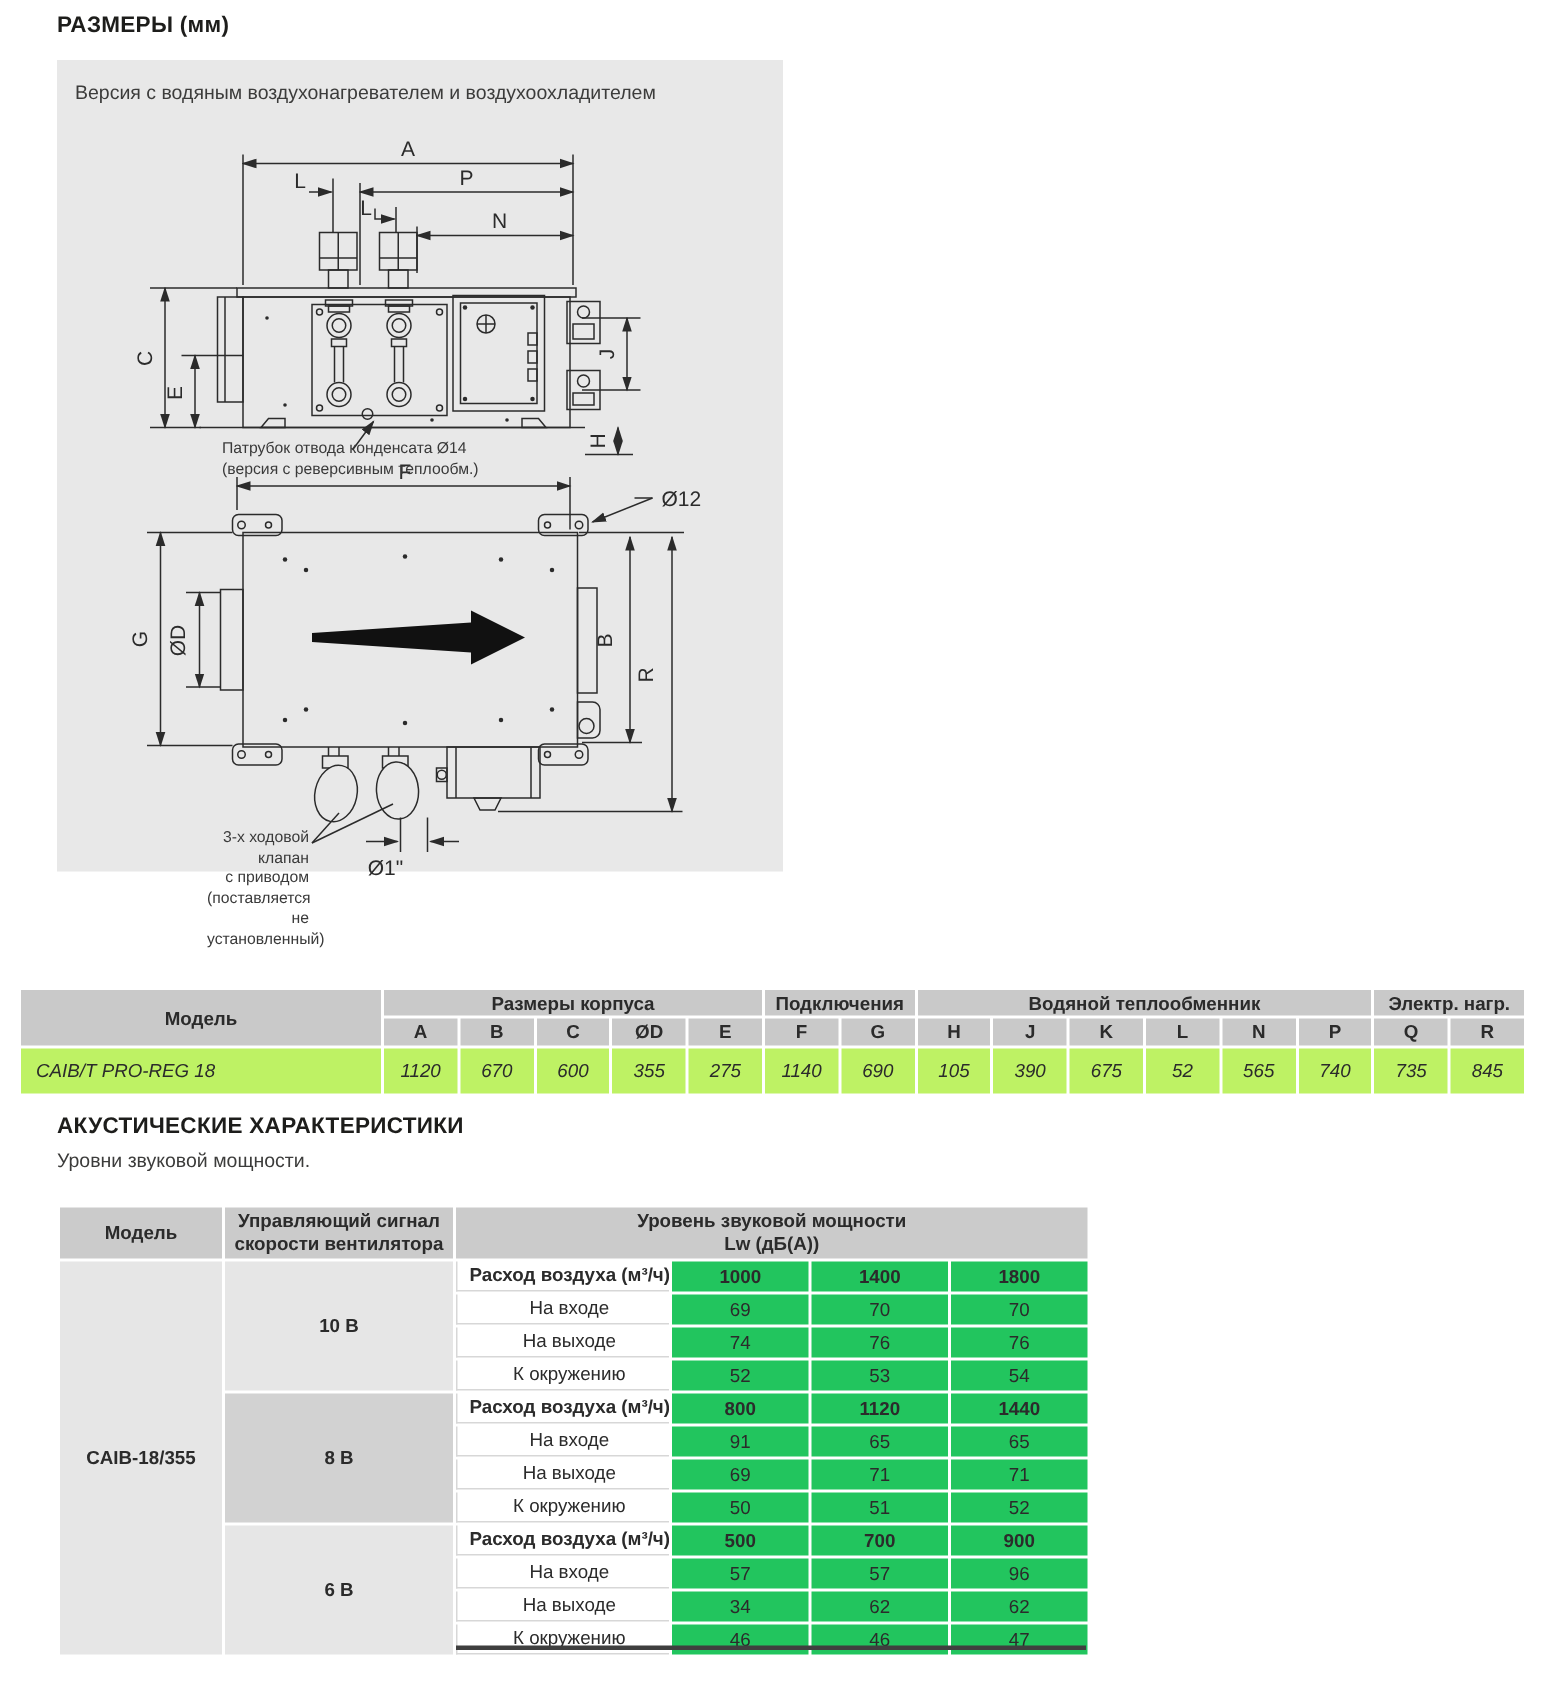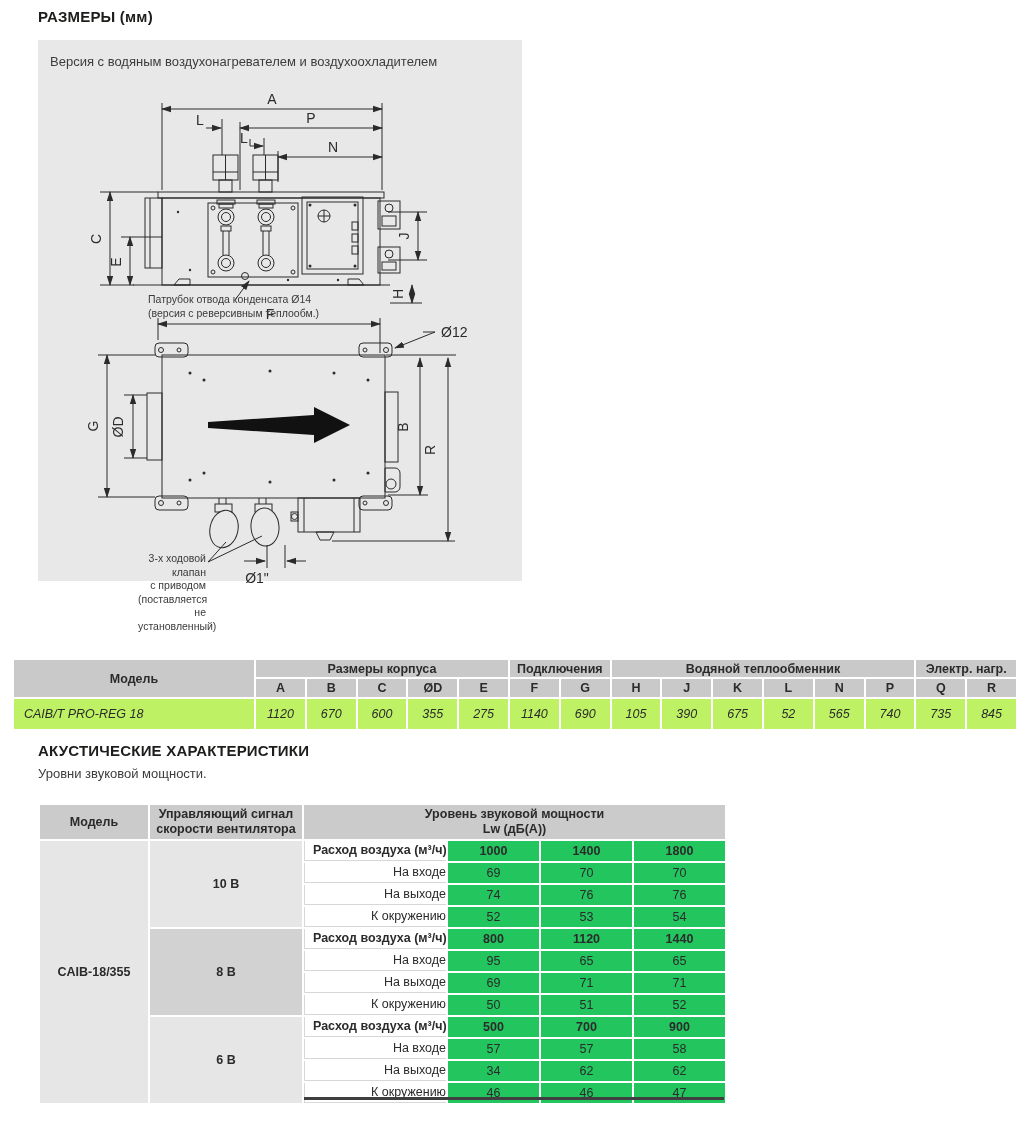--- a/index.html
+++ b/index.html
@@ -24,21 +24,21 @@
   .dims .group th{height:17px;}
   .dims .letters th{height:18px;}
   .dims td{background:#bef264;height:30px;text-align:center;font-style:italic;}
   .dims td.model{text-align:left;padding-left:10px;}
   .ac{left:38px;top:803px;width:689px;}
   .ac th{background:#cbcbcb;font-weight:700;text-align:center;height:34px;line-height:15px;}
   .ac th span{display:block;}
   .ac td{height:19px;line-height:19px;}
   .ac .model-cell,.ac .signal-cell{background:#e6e6e6;font-weight:700;text-align:center;}
   .ac .signal-dark{background:#d2d2d2;}
-  .ac .param{background:#ffffff;text-align:right;padding-left:8px;border-bottom:1px solid #d7d7d7;border-left:1px solid #d7d7d7;margin-left:40px;}
+  .ac .param{background:#ffffff;text-align:center;padding-left:8px;border-bottom:1px solid #d7d7d7;border-left:1px solid #d7d7d7;margin-left:40px;}
   .ac .param.b{font-weight:700;}
   .ac .val{background:#22c55e;text-align:center;}
   .ac .val.b{font-weight:700;}
   .dark-rule{left:304px;top:1097px;width:420px;height:3px;background:#3f3f3f;}
   
   .ln{stroke:#2b2b2b;stroke-width:1;fill:none;}
   .fillbg{fill:#e8e8e8;stroke:#2b2b2b;stroke-width:1;}
   .dot{fill:#2b2b2b;stroke:none;}
 </style>
 </head>
@@ -398,21 +398,21 @@
 
     <tr>
       <td class="signal-cell signal-dark" rowspan="4">8 В</td>
       <td class="param b">Расход воздуха (м³/ч)</td>
       <td class="val b">800</td>
       <td class="val b">1120</td>
       <td class="val b">1440</td>
     </tr>
     <tr>
       <td class="param">На входе</td>
-      <td class="val">95</td>
+      <td class="val">91</td>
       <td class="val">65</td>
       <td class="val">65</td>
     </tr>
     <tr>
       <td class="param">На выходе</td>
       <td class="val">69</td>
       <td class="val">71</td>
       <td class="val">71</td>
     </tr>
     <tr>
@@ -426,21 +426,21 @@
       <td class="signal-cell" rowspan="4">6 В</td>
       <td class="param b">Расход воздуха (м³/ч)</td>
       <td class="val b">500</td>
       <td class="val b">700</td>
       <td class="val b">900</td>
     </tr>
     <tr>
       <td class="param">На входе</td>
       <td class="val">57</td>
       <td class="val">57</td>
-      <td class="val">58</td>
+      <td class="val">96</td>
     </tr>
     <tr>
       <td class="param">На выходе</td>
       <td class="val">34</td>
       <td class="val">62</td>
       <td class="val">62</td>
     </tr>
     <tr>
       <td class="param">К окружению</td>
       <td class="val">46</td>

